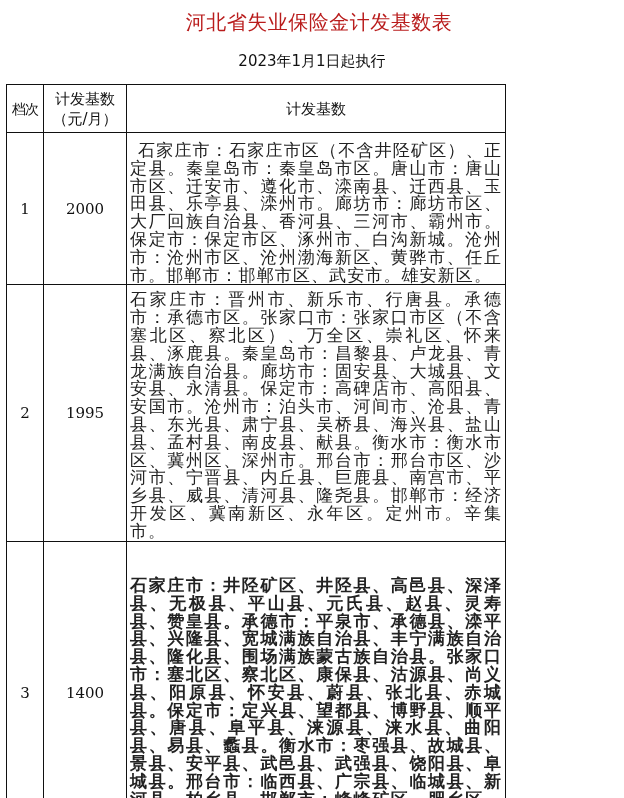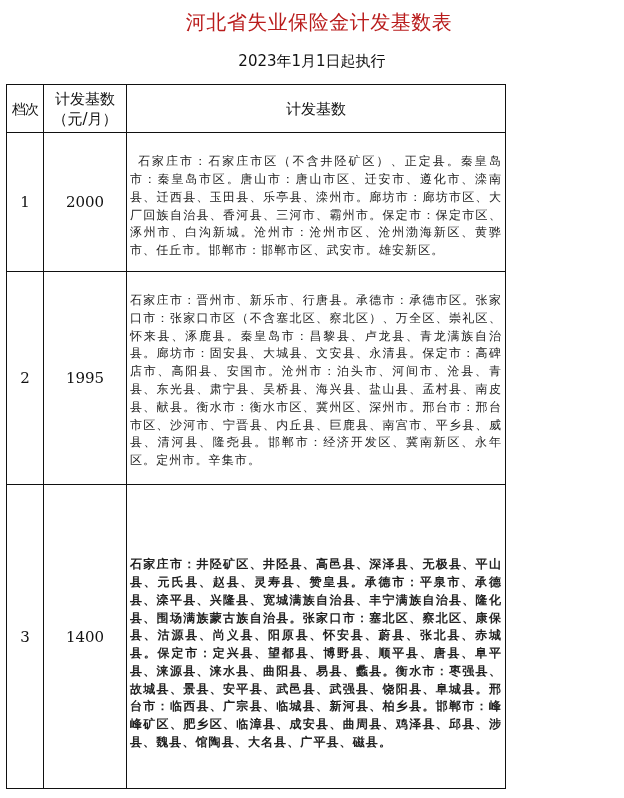--- a/index.html
+++ b/index.html
@@ -66,21 +66,21 @@
       font-size: 14px;
       letter-spacing: -1px;
     }
     .num-cell {
       text-align: center;
       font-family: "DejaVu Serif", "Liberation Serif", serif;
       font-size: 15px;
     }
     .region-cell {
       font-family: "DejaVu Serif", "Liberation Serif", serif;
-      font-size: 12px;
+      font-size: 17px;
       line-height: 17.8px;
       letter-spacing: 1.1px;
       color: #222;
       text-align: justify;
       vertical-align: top;
     }
     .region-text {
       display: block;
       padding: 6px 3px 0 3px;
       word-break: break-all;

